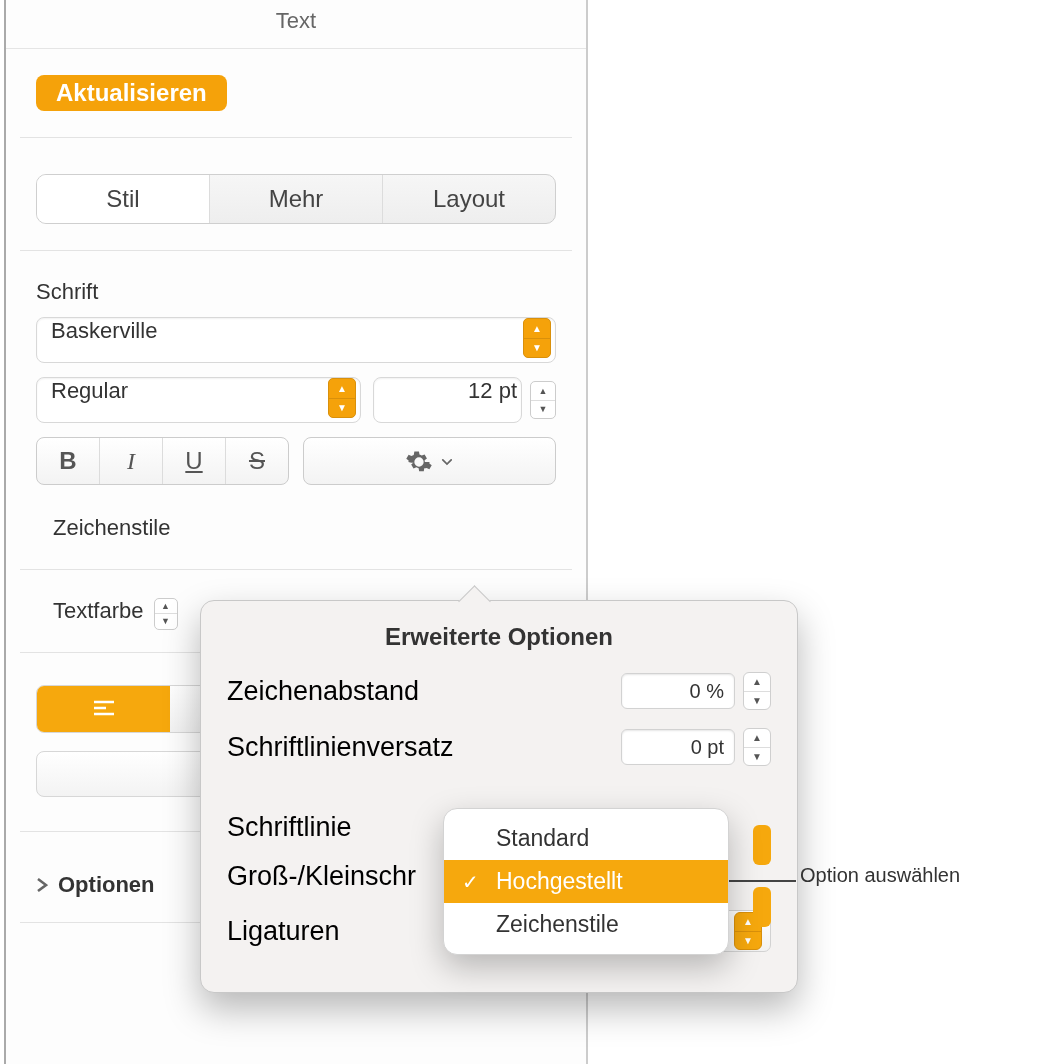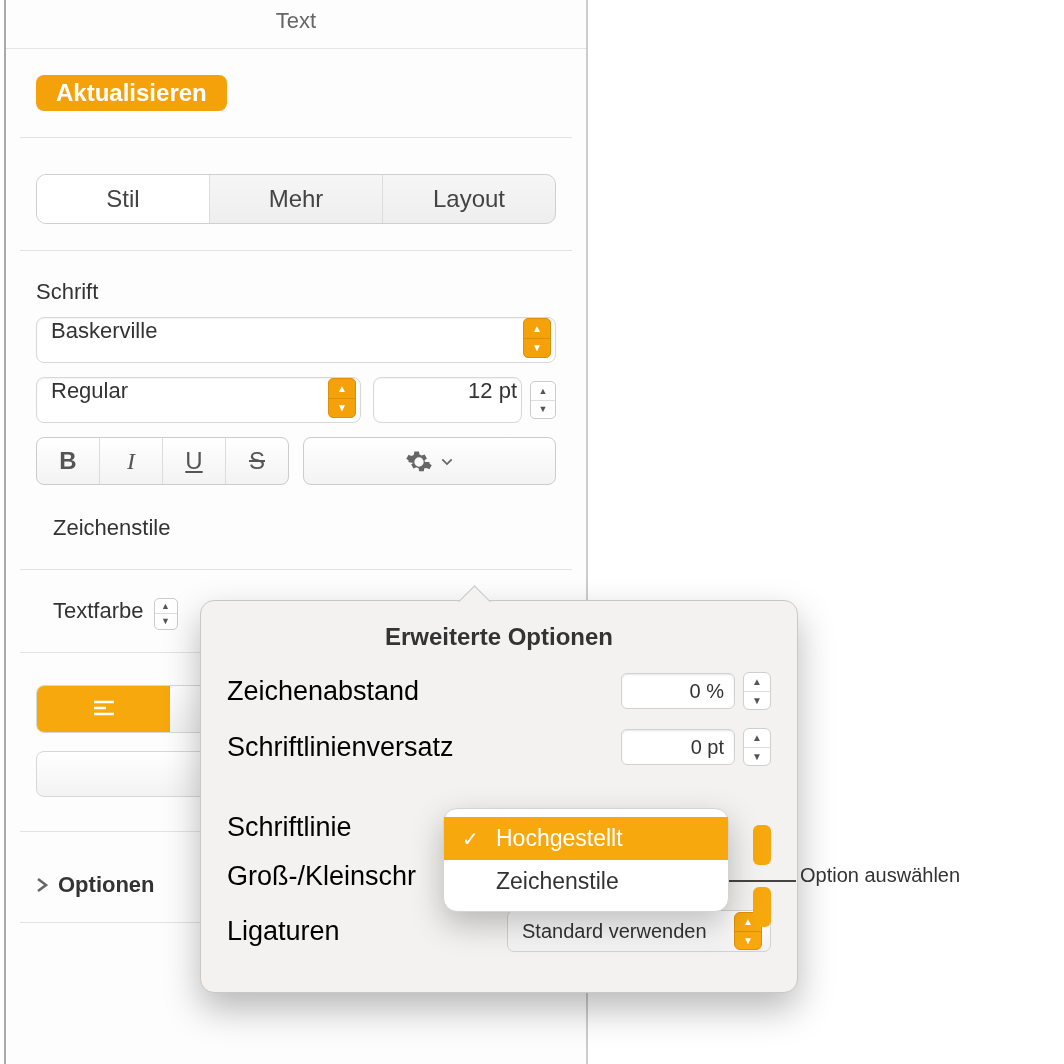--- a/index.html
+++ b/index.html
@@ -236,20 +236,21 @@
         <span class="txt">Standard verwenden</span>
         <div class="orange-stepper or">
             <div>▲</div>
             <div>▼</div>
           </div>
       </div>
     </div>
   </div>
 
   <div class="dropdown">
+    <div class="dd-item">Standard</div>
     <div class="dd-item sel">
       <span class="dd-check">✓</span>
       <span>Hochgestellt</span>
     </div>
     <div class="dd-item">Zeichenstile</div>
   </div>
 
   <div class="callout-line"></div>
   <div class="callout">Option auswählen</div>
 </div>

